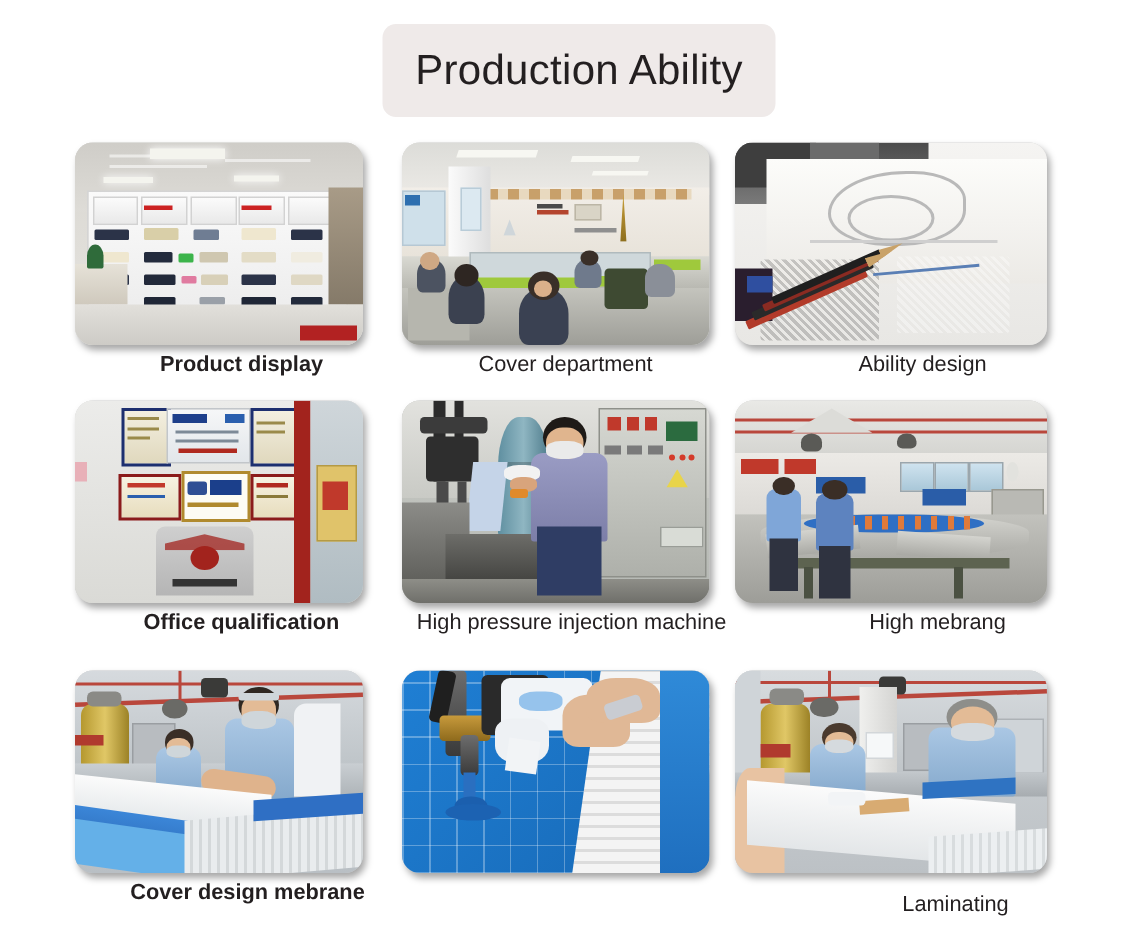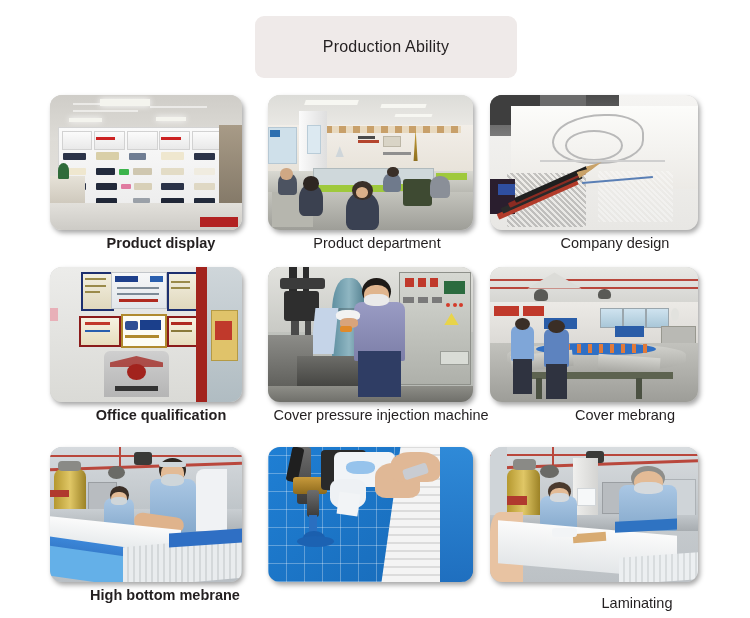--- a/index.html
+++ b/index.html
@@ -30,21 +30,21 @@
     top: 16px;
     width: 262px;
     height: 62px;
     background: #efeae9;
     border-radius: 9px;
     display: flex;
     align-items: center;
     justify-content: center;
   }
   .header-title {
-    font-size: 16px;
+    font-size: 28px;
     color: #231f20;
     letter-spacing: 0.2px;
     font-weight: 400;
     white-space: nowrap;
   }
 
   
   .grid {
     position: absolute;
     left: 0;
@@ -329,21 +329,21 @@
             <div class="l head" style="left:17%;top:60%;width:8%;height:11%;background:#2e2622;"></div>
             <div class="l person" style="left:38%;top:72%;width:16%;height:28%;background:#3a4152;"></div>
             <div class="l head" style="left:41%;top:64%;width:10%;height:14%;background:#3a2f28;"></div>
             <div class="l" style="left:43%;top:68%;width:6%;height:8%;background:#dbb08a;border-radius:50%;"></div>
             <div class="l person" style="left:56%;top:58%;width:9%;height:14%;background:#6f7a8c;"></div>
             <div class="l head" style="left:58%;top:53%;width:6%;height:8%;background:#3a2f28;"></div>
             <div class="l chair" style="left:66%;top:62%;width:14%;height:20%;background:#3e4a32;"></div>
             <div class="l person" style="left:79%;top:60%;width:10%;height:16%;background:#8a8f98;"></div>
           </div>
         </div>
-        <div class="caption">Product department</div>
+        <div class="caption">Cover department</div>
       </div>
 
       <div class="cell cell-2">
         <div class="photo-wrap">
           <div class="photo p-design">
             <div class="l dark"></div>
             <div class="l" style="left:0;top:0;width:26%;height:22%;background:#3e3e3e;"></div>
             <div class="l" style="left:24%;top:0;width:22%;height:14%;background:#6b6b6b;"></div>
             <div class="l paper"></div>
             <div class="l sketch" style="left:30%;top:14%;width:42%;height:34%;border-radius:60% 40% 50% 45%;"></div>
@@ -357,21 +357,21 @@
             <div class="l" style="left:4%;top:66%;width:8%;height:8%;background:#2f4fa0;"></div>
             <div class="l pencil" style="left:4%;top:88%;width:42%;height:6px;background:#b23b2a;transform:rotate(-24deg);"></div>
             <div class="l pencil" style="left:6%;top:84%;width:42%;height:6px;background:#2a2a2a;transform:rotate(-24deg);"></div>
             <div class="l pencil" style="left:9%;top:80%;width:40%;height:5px;background:#8a2b22;transform:rotate(-24deg);"></div>
             <div class="l pencil" style="left:12%;top:76%;width:38%;height:5px;background:#1f1f1f;transform:rotate(-24deg);"></div>
             <div class="l" style="left:42%;top:54%;width:9%;height:7px;background:#c9a268;transform:rotate(-24deg);clip-path:polygon(0 0,100% 42%,0 100%);"></div>
             <div class="l" style="left:46%;top:50%;width:8%;height:6px;background:#c9a268;transform:rotate(-24deg);clip-path:polygon(0 0,100% 42%,0 100%);"></div>
             <div class="l" style="left:44%;top:62%;width:34%;height:2px;background:#5a7fb5;transform:rotate(-5deg);"></div>
           </div>
         </div>
-        <div class="caption">Company design</div>
+        <div class="caption">Ability design</div>
       </div>
     </div>
 
     <div class="row row-1">
 
       <div class="cell cell-0">
         <div class="photo-wrap">
           <div class="photo p-cert">
             <div class="l" style="left:0;top:0;width:76%;height:100%;background:linear-gradient(#ececea,#dadad6);"></div>
             <div class="l plaque" style="left:16%;top:4%;width:15%;height:26%;"></div>
@@ -443,21 +443,21 @@
             <div class="l worker" style="left:42%;top:26%;width:25%;height:44%;"></div>
             <div class="l" style="left:44%;top:62%;width:21%;height:34%;background:#2f3d64;"></div>
             <div class="l head" style="left:46%;top:8%;width:14%;height:20%;background:#1e1a17;"></div>
             <div class="l" style="left:47%;top:13%;width:12%;height:16%;background:#e0b58e;border-radius:45%;"></div>
             <div class="l mask" style="left:47%;top:20%;width:12%;height:9%;"></div>
             <div class="l" style="left:33%;top:32%;width:12%;height:8%;background:#f2f2f2;border-radius:40%;"></div>
             <div class="l" style="left:35%;top:38%;width:9%;height:7%;background:#d8a47c;border-radius:40%;"></div>
             <div class="l" style="left:35%;top:44%;width:6%;height:4%;background:#e08a2a;border-radius:2px;"></div>
           </div>
         </div>
-        <div class="caption">Cover pressure injection machine</div>
+        <div class="caption">High pressure injection machine</div>
       </div>
 
       <div class="cell cell-2">
         <div class="photo-wrap">
           <div class="photo p-carousel">
             <div class="l roof"></div>
             <div class="l beam" style="left:0;top:9%;width:100%;height:2px;"></div>
             <div class="l beam" style="left:0;top:15%;width:100%;height:2px;"></div>
             <div class="l" style="left:18%;top:4%;width:26%;height:12%;background:#dcdcd8;clip-path:polygon(0 100%,50% 0,100% 100%);"></div>
             <div class="l" style="left:21%;top:16%;width:7%;height:9%;background:#5a5a56;border-radius:50% 50% 30% 30%;"></div>
@@ -482,21 +482,21 @@
             <div class="l" style="left:22%;top:82%;width:3%;height:16%;background:#4b5142;"></div>
             <div class="l" style="left:70%;top:82%;width:3%;height:16%;background:#4b5142;"></div>
             <div class="l worker" style="left:10%;top:44%;width:11%;height:26%;"></div>
             <div class="l head" style="left:12%;top:38%;width:7%;height:9%;"></div>
             <div class="l legs" style="left:11%;top:68%;width:9%;height:26%;"></div>
             <div class="l worker" style="left:26%;top:46%;width:12%;height:28%;background:#5d83bf;"></div>
             <div class="l head" style="left:28%;top:39%;width:8%;height:10%;"></div>
             <div class="l legs" style="left:27%;top:72%;width:10%;height:26%;"></div>
           </div>
         </div>
-        <div class="caption">Cover mebrang</div>
+        <div class="caption">High mebrang</div>
       </div>
     </div>
 
     <div class="row row-2">
 
       <div class="cell cell-0">
         <div class="photo-wrap">
           <div class="photo p-bottom">
             <div class="l" style="left:0;top:0;width:100%;height:46%;background:linear-gradient(#d6dade,#bfc5c9);"></div>
             <div class="l roofbeam" style="left:0;top:6%;width:100%;height:2px;"></div>
@@ -520,21 +520,21 @@
             <div class="l" style="left:57%;top:11%;width:14%;height:4%;background:#cfd6da;border-radius:2px;"></div>
             <div class="l" style="left:76%;top:16%;width:16%;height:46%;background:#f0f2f4;border-radius:8px 0 0 0;"></div>
             <div class="l" style="left:44%;top:50%;width:26%;height:12%;background:#dfb38c;border-radius:8px;transform:rotate(8deg);"></div>
             <div class="l white-sheet" style="left:0;top:56%;width:68%;height:20%;transform:skewY(6deg);"></div>
             <div class="l bluepanel" style="left:0;top:70%;width:40%;height:20%;transform:skewY(8deg);"></div>
             <div class="l" style="left:0;top:78%;width:46%;height:22%;background:#64b0e8;transform:skewY(8deg);"></div>
             <div class="l mesh" style="left:38%;top:70%;width:62%;height:30%;transform:skewY(-5deg);"></div>
             <div class="l" style="left:62%;top:62%;width:38%;height:10%;background:#2f6fc4;transform:skewY(-4deg);"></div>
           </div>
         </div>
-        <div class="caption">High bottom mebrane</div>
+        <div class="caption">Cover design mebrane</div>
       </div>
 
       <div class="cell cell-1">
         <div class="photo-wrap">
           <div class="photo p-glue">
             <div class="l grid"></div>
             <div class="l white-strip" style="left:60%;top:0;width:40%;height:100%;transform:skewX(-8deg);
                  background-image:repeating-linear-gradient(0deg,#f4f4f4 0 6px,#dcdcdc 6px 8px);"></div>
             <div class="l" style="left:84%;top:0;width:16%;height:100%;background:linear-gradient(#2f8ad8,#1f6fbf);"></div>
             <div class="l nozzle" style="left:14%;top:0;width:7%;height:42%;"></div>

